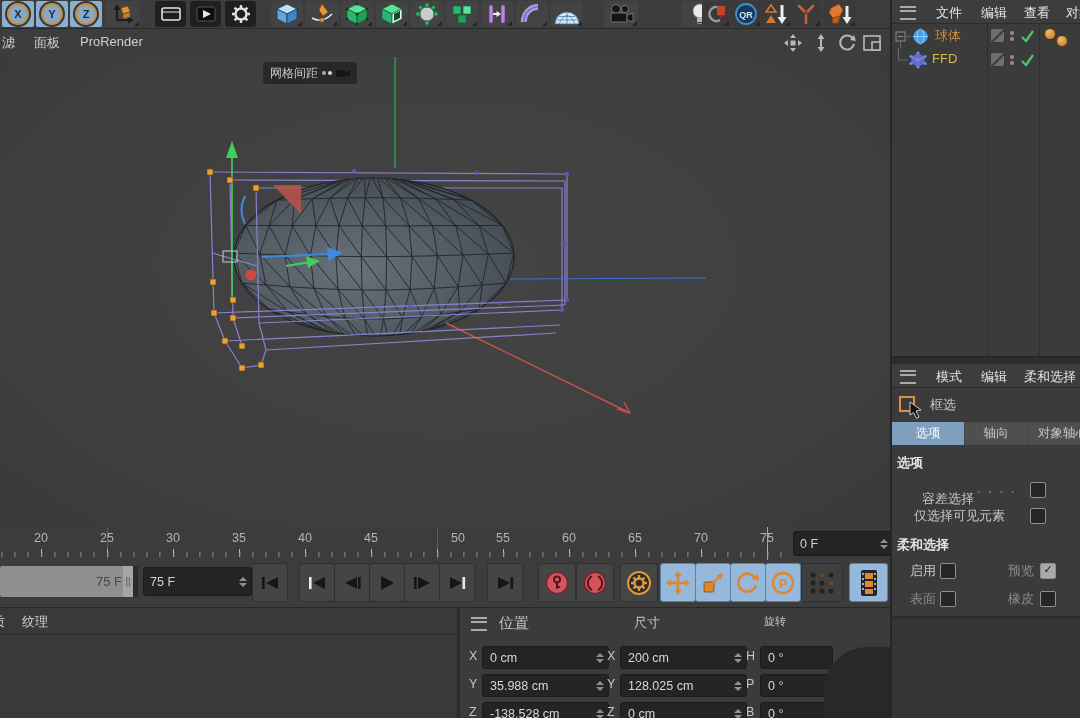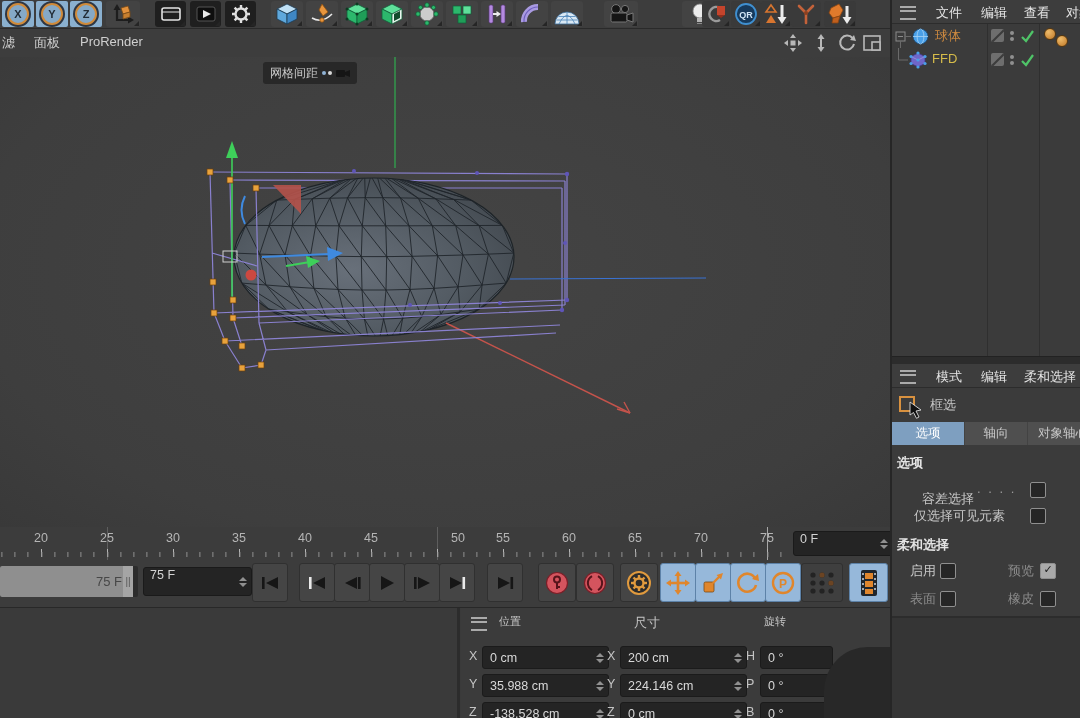--- a/index.html
+++ b/index.html
@@ -58,21 +58,21 @@
       background:repeating-linear-gradient(90deg,#b5b5b5 0 1px,transparent 1px 66px);background-position:41px 0}
   .phline{position:absolute;top:0;width:1px;height:33px;background:#5e5e5e}
   
   #transport{position:absolute;left:0;top:561px;width:890px;height:46px;background:#3c3c3c;border-bottom:1px solid #2a2a2a}
   #fslider{position:absolute;left:0;top:5px;width:138px;height:31px;background:#2c2c2c;border-radius:2px;overflow:hidden}
   #fsliderfill{position:absolute;left:0;top:0;width:122px;height:31px;background:#8f8f8f;
                display:flex;align-items:center;justify-content:flex-end;padding-right:6px;color:#474747;font-size:13px}
   #fslidergrip{position:absolute;left:123px;top:0;width:10px;height:31px;background:#a5a5a5;color:#555;
                font-size:10px;display:flex;align-items:center;justify-content:center}
   .field{background:#242424;border:1px solid #1a1a1a;border-radius:3px;color:#d3d3d3;
-         display:flex;padding:0 6px;font-size:12.5px;position:absolute}
+         display:flex;align-items:center;padding:0 6px;font-size:12.5px;position:absolute}
   .spincol{position:absolute;right:4px;top:50%;transform:translateY(-50%);display:flex;flex-direction:column;gap:2px}
   .spincol b{width:0;height:0;border-left:4px solid transparent;border-right:4px solid transparent}
   .spincol b.up{border-bottom:4px solid #909090}
   .spincol b.dn{border-top:4px solid #909090}
   .pbtn{position:absolute;top:2px;width:34px;height:37px;background:#454545;border:1px solid #303030;border-radius:3px;
         display:flex;align-items:center;justify-content:center}
   .pbtn.blue{background:#96b8da;border-color:#63870f00;border-color:#5d82a8}
   
   #bottomrow{position:absolute;left:0;top:607px;width:890px;height:111px;background:#3a3a3a;border-top:1px solid #282828}
   #matpanel{position:absolute;left:0;top:0;width:458px;height:111px;background:#393939}
@@ -582,25 +582,31 @@
           <circle cx="17" cy="5" r="1"></circle>
           <circle cx="17" cy="10" r="1"></circle>
           <circle cx="17" cy="15" r="1"></circle>
           <circle cx="17" cy="20" r="1"></circle>
         </g>
     </svg>
   </div>
 </div>
 
 <div id="bottomrow">
+  <div id="matpanel">
+    <div id="mathead">
+      <span style="position:absolute;left:-8px;top:5px;color:#cfcfcf">质</span>
+      <span style="position:absolute;left:22px;top:5px;color:#cfcfcf">纹理</span>
+    </div>
+  </div>
   <div id="matdivider"></div>
 
   <div id="coordpanel">
     <div class="hamb" style="left:10px;top:9px"></div>
-    <span class="cglabel" style="left:38px;top:6px;font-size:11px">位置</span>
+    <span class="cglabel" style="left:38px;top:6px;font-size:15px">位置</span>
     <span class="cglabel" style="left:173px;top:6px;font-size:13px">尺寸</span>
     <span class="cglabel" style="left:303px;top:6px;font-size:11px">旋转</span>
 
     <span class="cglabel" style="left:8px;top:41px">X</span>
     <span class="cglabel" style="left:8px;top:69px">Y</span>
     <span class="cglabel" style="left:8px;top:97px">Z</span>
     <div class="cinput" style="left:21px;top:38px;width:118px">
         <span>0 cm</span>
         <span class="spincol">
           <b class="up"></b>
@@ -626,21 +632,21 @@
     <span class="cglabel" style="left:146px;top:69px">Y</span>
     <span class="cglabel" style="left:146px;top:97px">Z</span>
     <div class="cinput" style="left:159px;top:38px;width:118px">
         <span>200 cm</span>
         <span class="spincol">
           <b class="up"></b>
           <b class="dn"></b>
         </span>
       </div>
     <div class="cinput" style="left:159px;top:66px;width:118px">
-        <span>224.146 cm</span>
+        <span>128.025 cm</span>
         <span class="spincol">
           <b class="up"></b>
           <b class="dn"></b>
         </span>
       </div>
     <div class="cinput" style="left:159px;top:94px;width:118px">
         <span>0 cm</span>
         <span class="spincol">
           <b class="up"></b>
           <b class="dn"></b>

